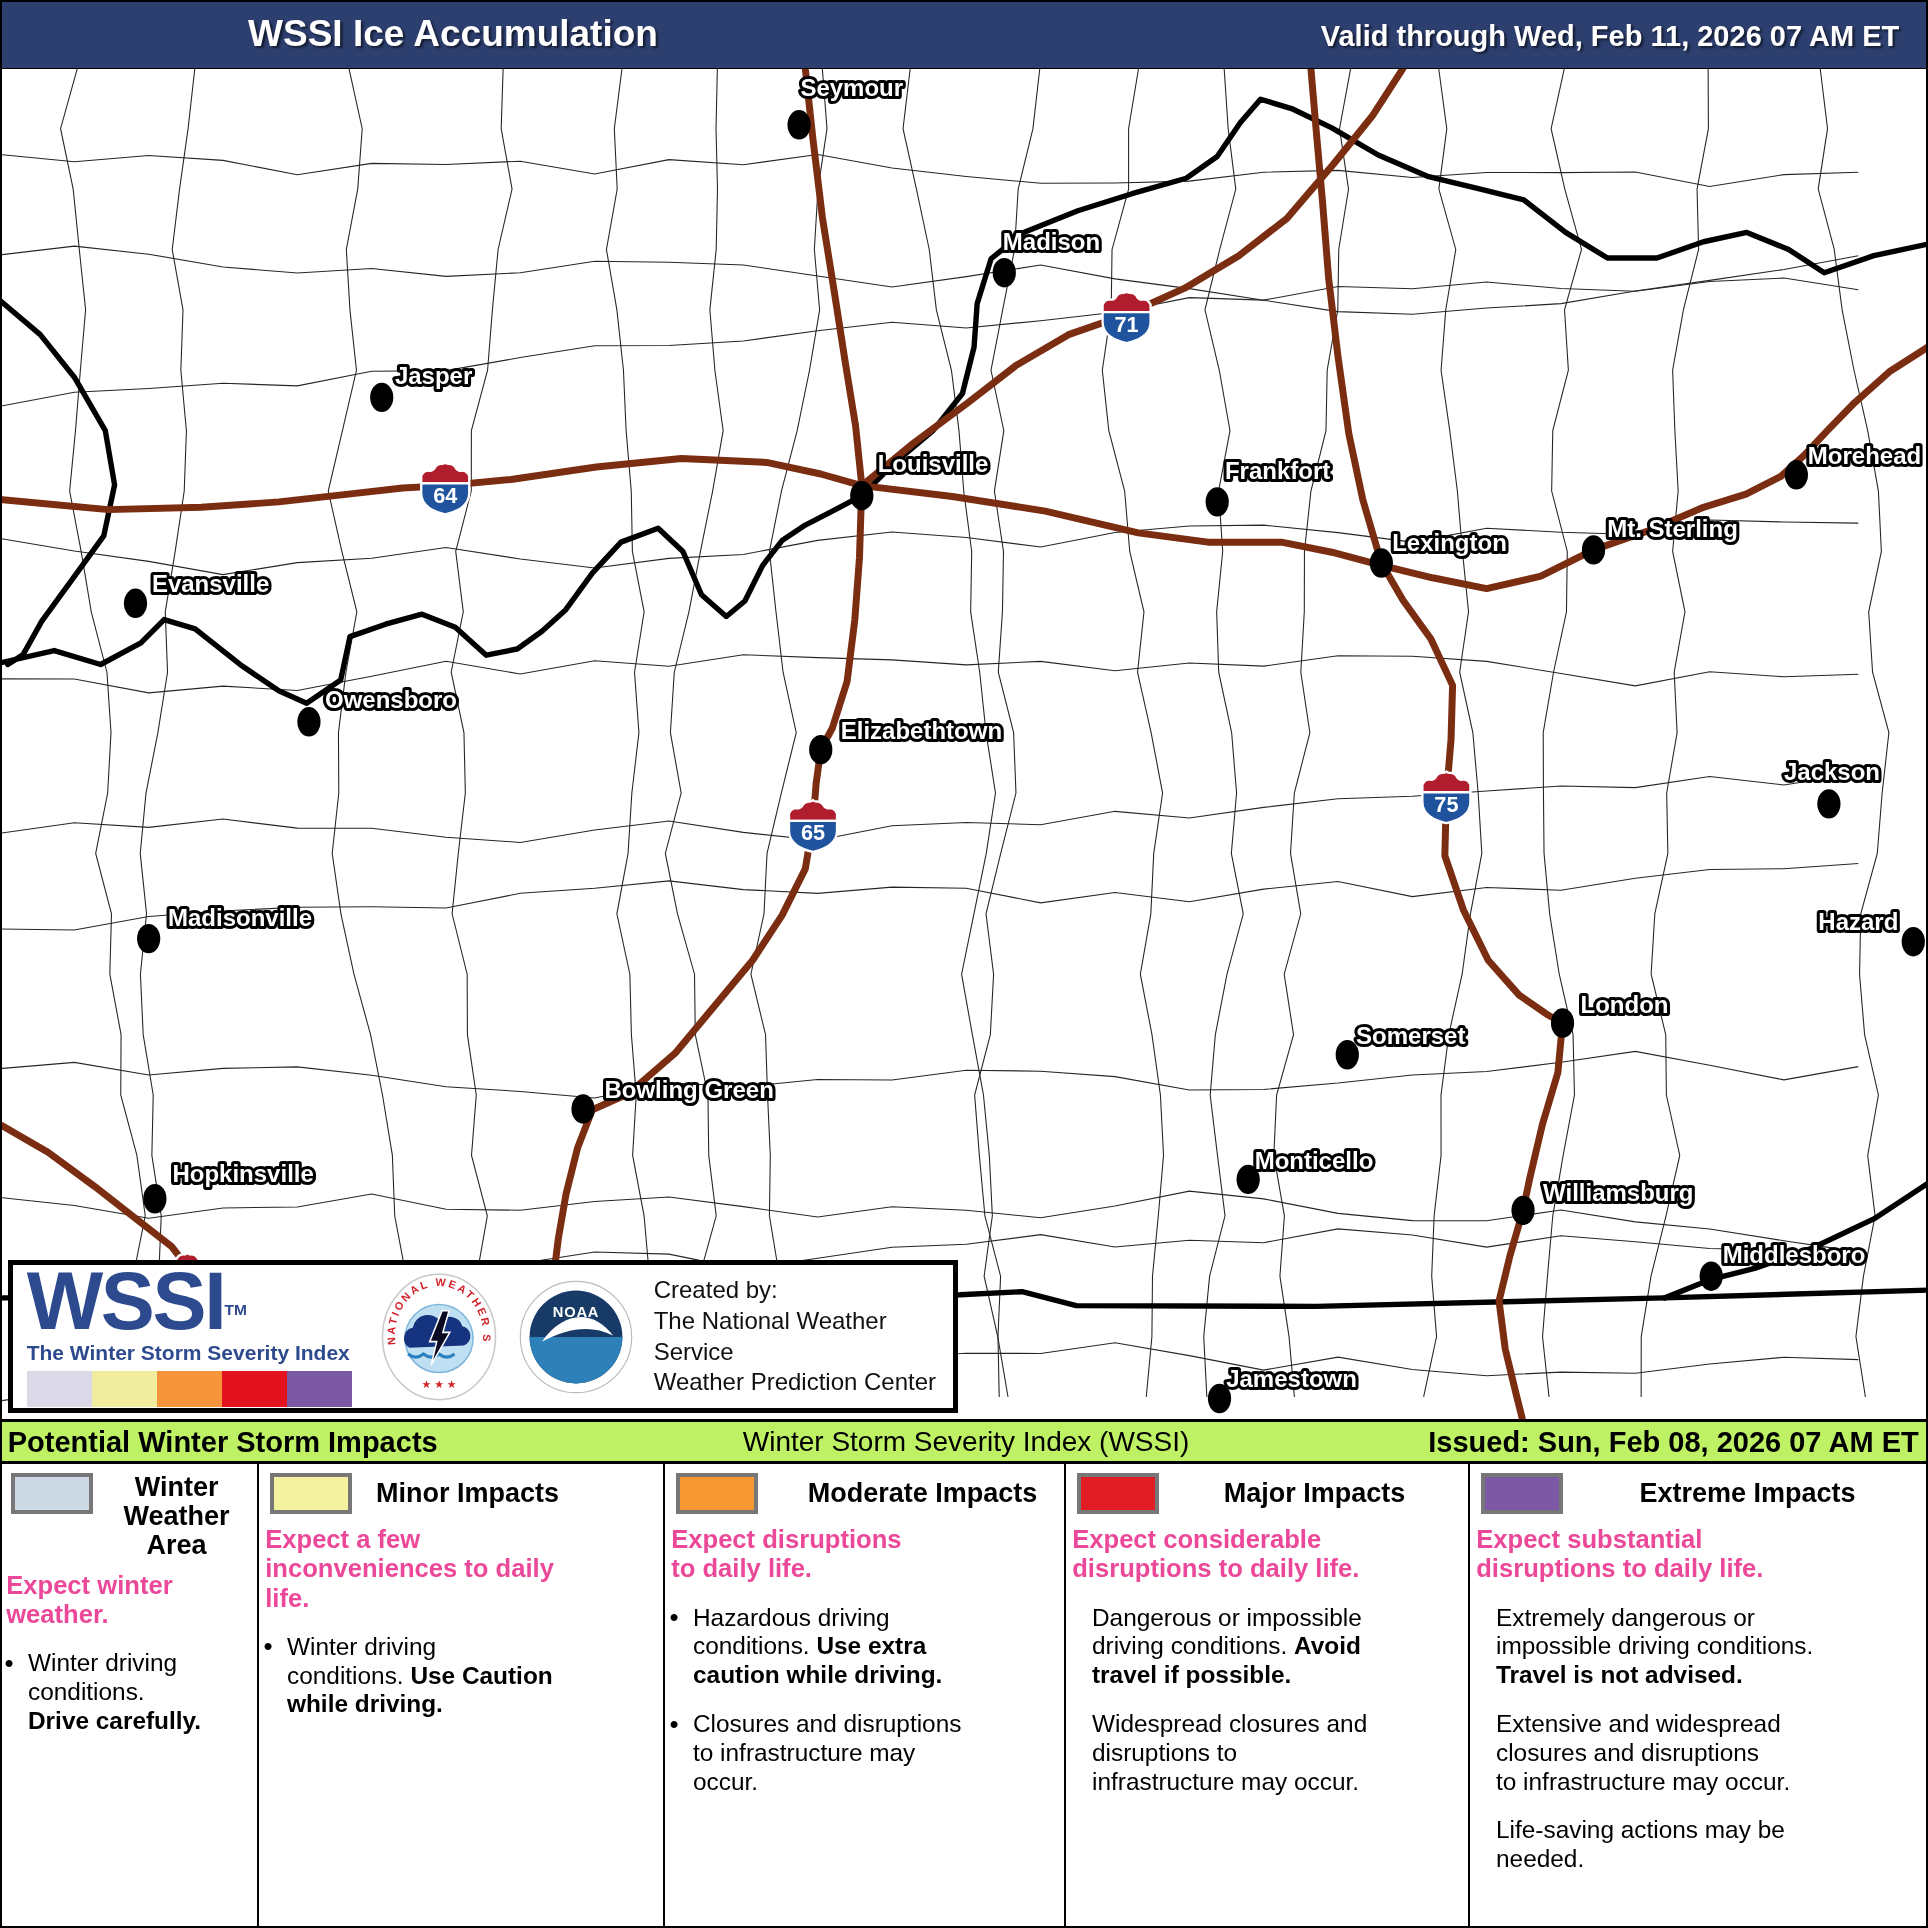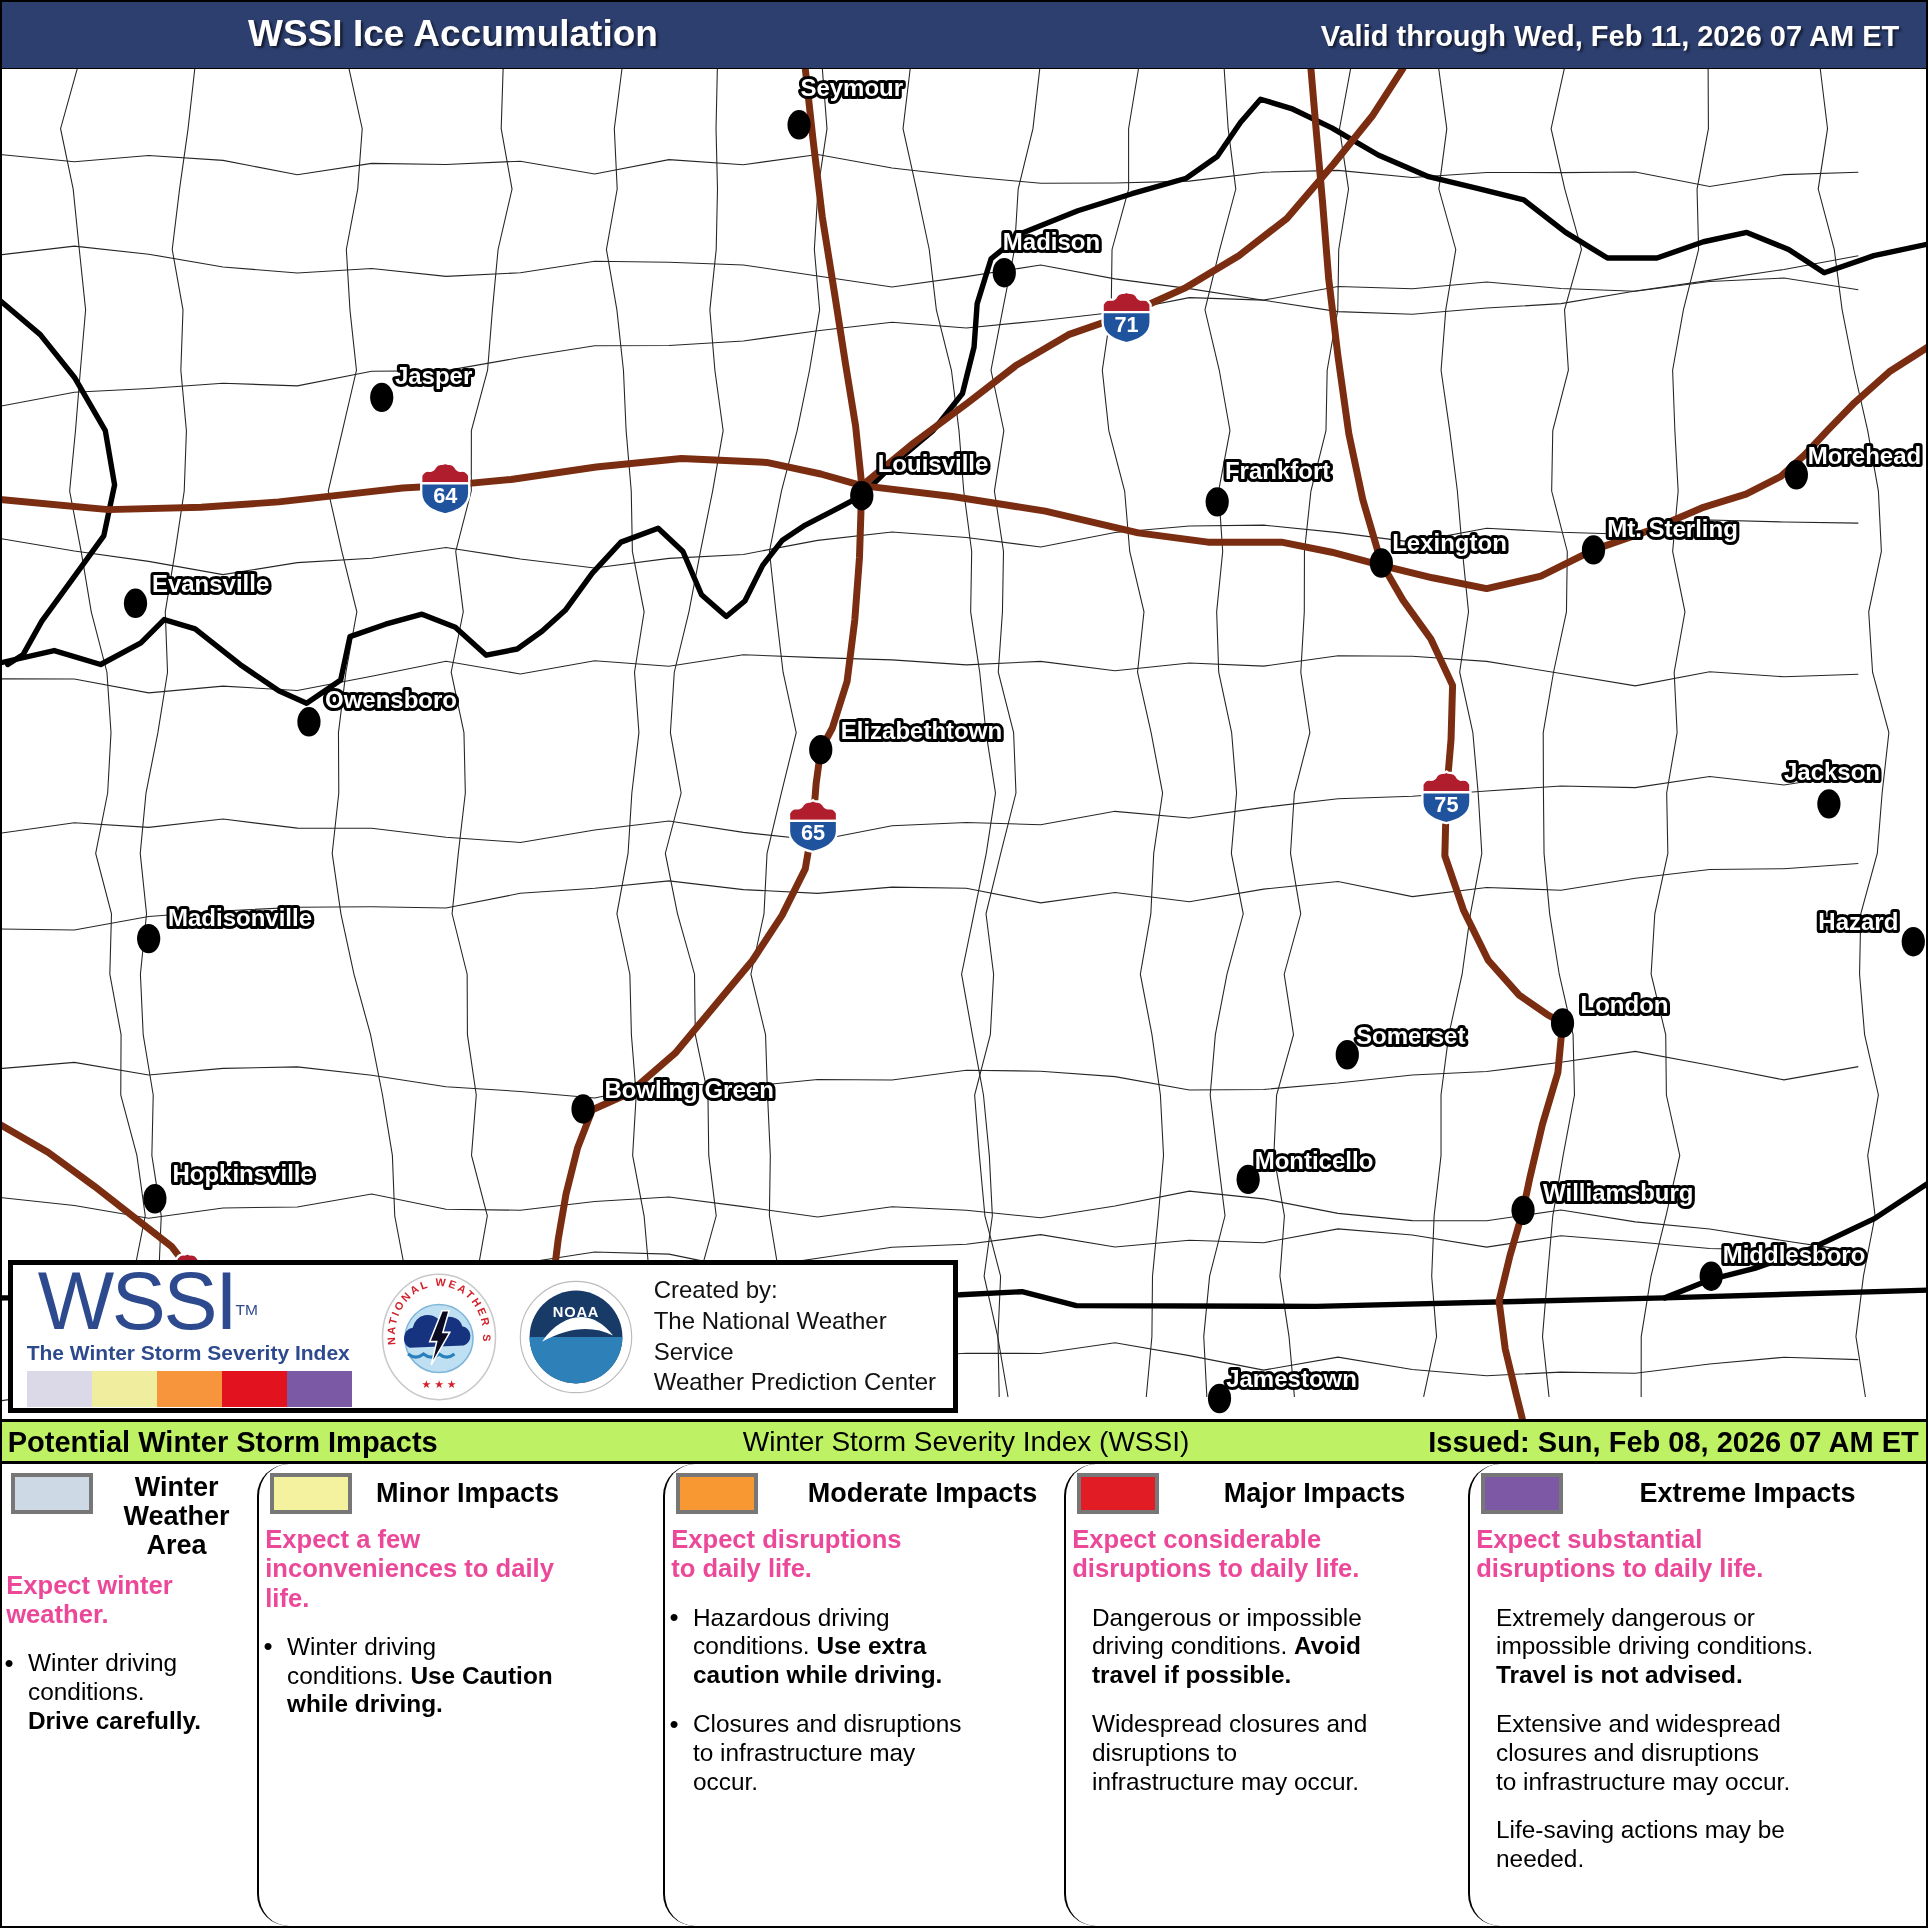--- a/index.html
+++ b/index.html
@@ -18,39 +18,39 @@
              text-shadow:2.3px 2.3px 2.3px rgba(0,0,0,.55);}
 
   
   #map-svg{position:absolute;left:0;top:0;z-index:1;}
 
   
   #logo-box{position:absolute;left:7.7px;top:1260px;width:950px;height:153px;background:#fff;
             border:5.4px solid #000;box-sizing:border-box;z-index:5;display:flex;align-items:center;
             padding:4.6px 14px;gap:20px;overflow:hidden;}
   #wssi-block{width:333px;flex:none;}
-  #wssi-word{color:#2e4a8f;font-weight:normal;font-size:81px;line-height:.88;letter-spacing:-2.3px;white-space:nowrap;margin-left:11px;}
+  #wssi-word{color:#2e4a8f;font-weight:bold;font-size:81px;line-height:.88;letter-spacing:-2.3px;white-space:nowrap;}
   #wssi-word sup{font-size:15.5px;letter-spacing:0;vertical-align:14px;}
   #wssi-tag{color:#2e4a8f;font-weight:bold;font-size:21px;margin-top:3.1px;white-space:nowrap;}
   #wssi-strip{display:flex;margin-top:6.2px;height:36px;width:325px;}
   #wssi-strip div{flex:1;}
   .logo-svg{flex:none;}
   #created{font-size:24px;color:#111;line-height:1.28;}
 
   
   #impacts-bar{position:absolute;left:0;top:1419px;width:1928px;height:39px;background:#bef264;
                border-top:3.1px solid #000;border-bottom:3.9px solid #000;box-sizing:content-box;z-index:6;}
   #bar-left{position:absolute;left:7.7px;top:50%;transform:translateY(-50%);font-size:29px;font-weight:bold;color:#000;white-space:nowrap;}
   #bar-center{position:absolute;left:966px;top:50%;transform:translate(-50%,-50%);font-size:28px;color:#000;white-space:nowrap;}
   #bar-right{position:absolute;right:9.3px;top:50%;transform:translateY(-50%);font-size:29px;font-weight:bold;color:#000;white-space:nowrap;}
 
   
   #legend{position:absolute;left:0;top:1464px;width:1928px;height:464px;background:#fff;z-index:6;
           border-bottom:2.3px solid #000;box-sizing:border-box;}
-  .leg-col{position:absolute;top:0;height:100%;box-sizing:border-box;border-radius:32px;}
+  .leg-col{position:absolute;top:0;height:100%;box-sizing:border-box;}
   .leg-col.sep{border-left:2.3px solid #000;}
   .leg-head{display:flex;gap:9.3px;padding:9.3px 6.2px 0 11px;align-items:center;}
   .leg-head.tall{align-items:flex-start;}
   .swatch{width:74px;height:33px;border:4.6px solid #777;flex:none;}
   .leg-title{flex:1;text-align:center;font-weight:bold;font-size:27px;line-height:1.07;color:#000;white-space:pre-line;}
   .leg-lead{font-weight:bold;font-size:25.6px;line-height:1.14;color:#ec4899;white-space:pre-line;
             padding:11px 4.6px 0 6.2px;}
   .leg-item{position:relative;padding-left:28px;padding-right:3.1px;margin-top:20px;font-size:24.4px;
             line-height:1.18;color:#000;white-space:pre-line;}
   .leg-item .dot{position:absolute;left:4.6px;top:-1.5px;font-size:26px;}

